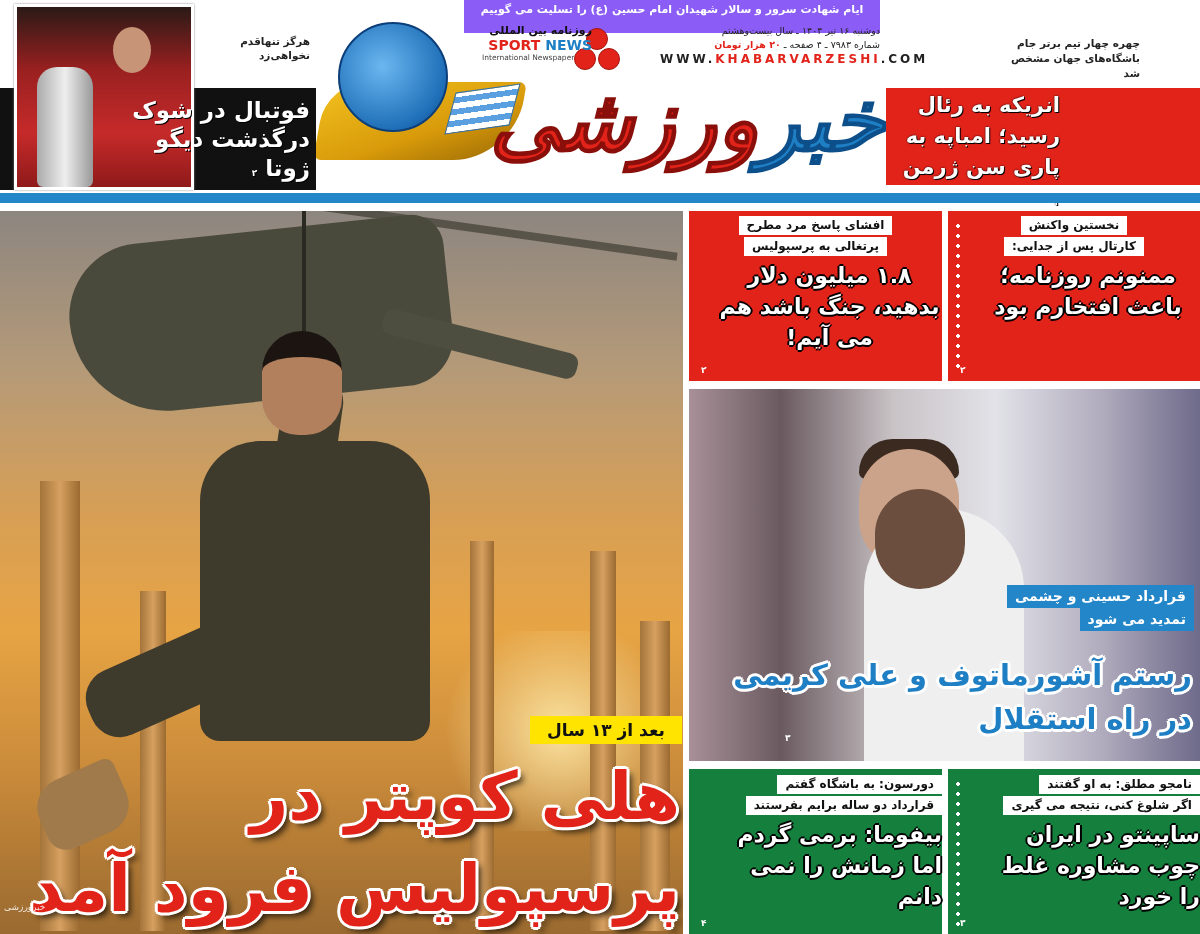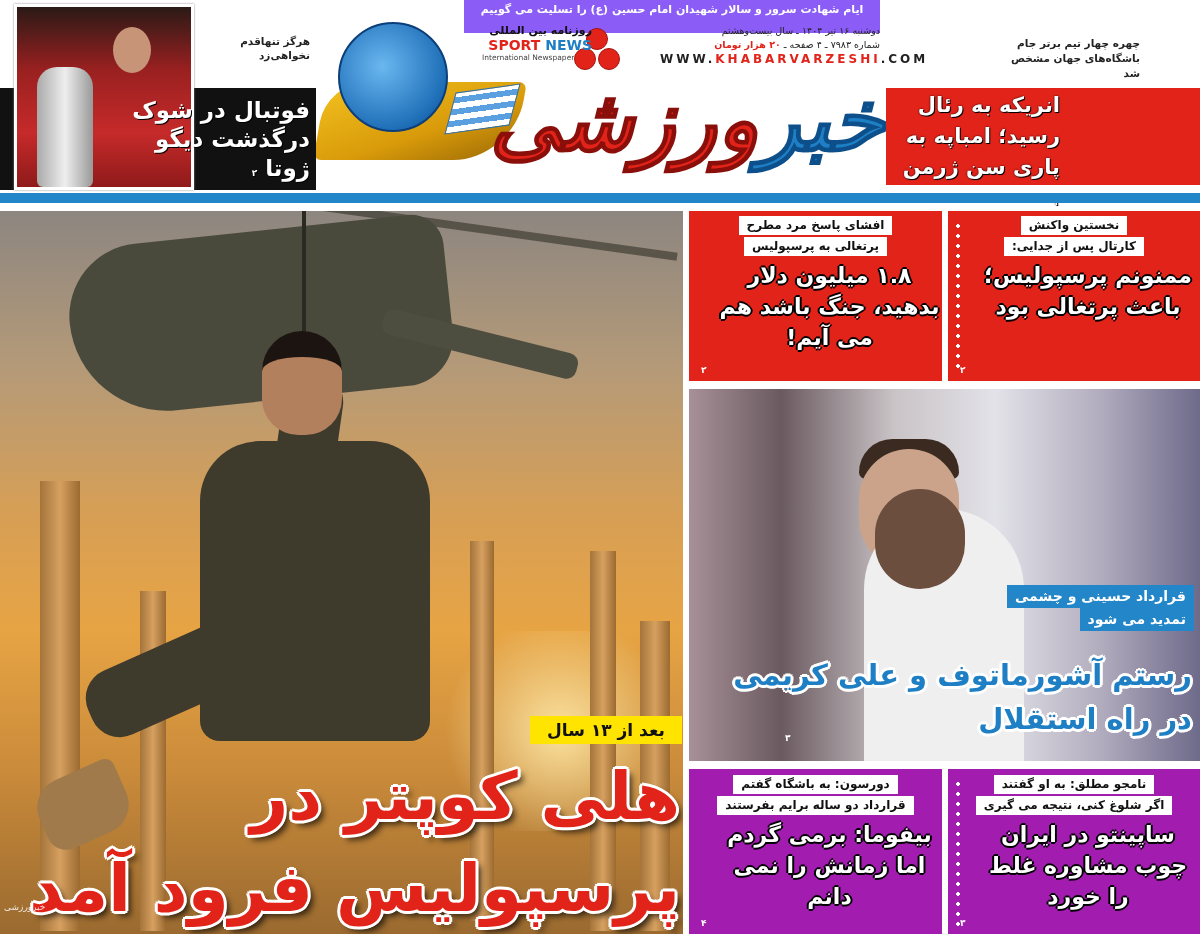--- a/index.html
+++ b/index.html
@@ -73,21 +73,21 @@
   .main-kicker { position: absolute; left: 530px; top: 505px; width: 152px; height: 28px; background: #ffe400;
     color: #111; font-size: 17px; font-weight: bold; text-align: center; line-height: 28px; }
   .main-headline { position: absolute; left: 10px; top: 540px; width: 670px; text-align: right;
     font-size: 66px; font-weight: bold; color: #e2231a; line-height: 92px;
     text-shadow: 3px 0 0 #fff, -3px 0 0 #fff, 0 3px 0 #fff, 0 -3px 0 #fff, 2px 2px 0 #fff, -2px -2px 0 #fff, 2px -2px 0 #fff, -2px 2px 0 #fff, 5px 5px 6px rgba(0,0,0,0.7); }
   .watermark { position: absolute; left: 4px; top: 691px; font-size: 9px; color: #fff; opacity: 0.85; }
 
   
   .right-col { position: absolute; left: 689px; top: 211px; width: 511px; height: 723px; }
   .red-card { position: absolute; top: 0; height: 170px; background: #e2231a; padding-top: 3px; text-align: center; }
-  .blue-card { position: absolute; top: 558px; height: 165px; background: #a21caf; padding-top: 4px; text-align: center; }
+  .blue-card { position: absolute; top: 558px; height: 165px; background: #15803d; padding-top: 4px; text-align: right; }
   .card-a { right: 0; width: 252px; margin-left: 24px; }
   .card-b { right: 258px; width: 253px; }
   .dots { position: absolute; left: 8px; top: 10px; width: 4px; height: 150px;
     background: radial-gradient(circle, #fff 1.6px, transparent 2px) 0 0 / 4px 10px repeat-y; }
   .ktag { display: inline-block; background: #fff; color: #111; font-size: 12px; font-weight: bold; padding: 1px 8px; margin-top: 2px; line-height: 17px; }
   .card-head { font-size: 22px; font-weight: bold; color: #fff; line-height: 31px; margin-top: 4px;
     text-shadow: 2px 0 0 #000, -2px 0 0 #000, 0 2px 0 #000, 0 -2px 0 #000, 1px 1px 0 #000, -1px -1px 0 #000; padding-left: 28px; }
   .card-ref { position: absolute; left: 12px; bottom: 6px; font-size: 9px; color: #fff; font-weight: bold; }
 
   .mid-photo { position: absolute; left: 0; top: 178px; width: 511px; height: 372px; overflow: hidden;
@@ -175,21 +175,21 @@
   <h1 class="main-headline">هلی کوپتر در پرسپولیس فرود آمد</h1>
   <div class="watermark">خبرورزشی</div>
 </section>
 
 <aside class="right-col">
 
   <article class="red-card card-a">
     <div class="dots"></div>
     <div><span class="ktag">نخستین واکنش</span></div>
     <div><span class="ktag">کارتال پس از جدایی:</span></div>
-    <div class="card-head">ممنونم پرسپولیس؛ باعث پرتغالی بود</div>
+    <div class="card-head">ممنونم روزنامه؛ باعث افتخارم بود</div>
     <span class="card-ref">۲</span>
   </article>
 
   <article class="red-card card-b">
     <div><span class="ktag">افشای پاسخ مرد مطرح</span></div>
     <div><span class="ktag">پرتغالی به پرسپولیس</span></div>
     <div class="card-head">۱.۸ میلیون دلار بدهید، جنگ باشد هم می آیم!</div>
     <span class="card-ref">۲</span>
   </article>
 

